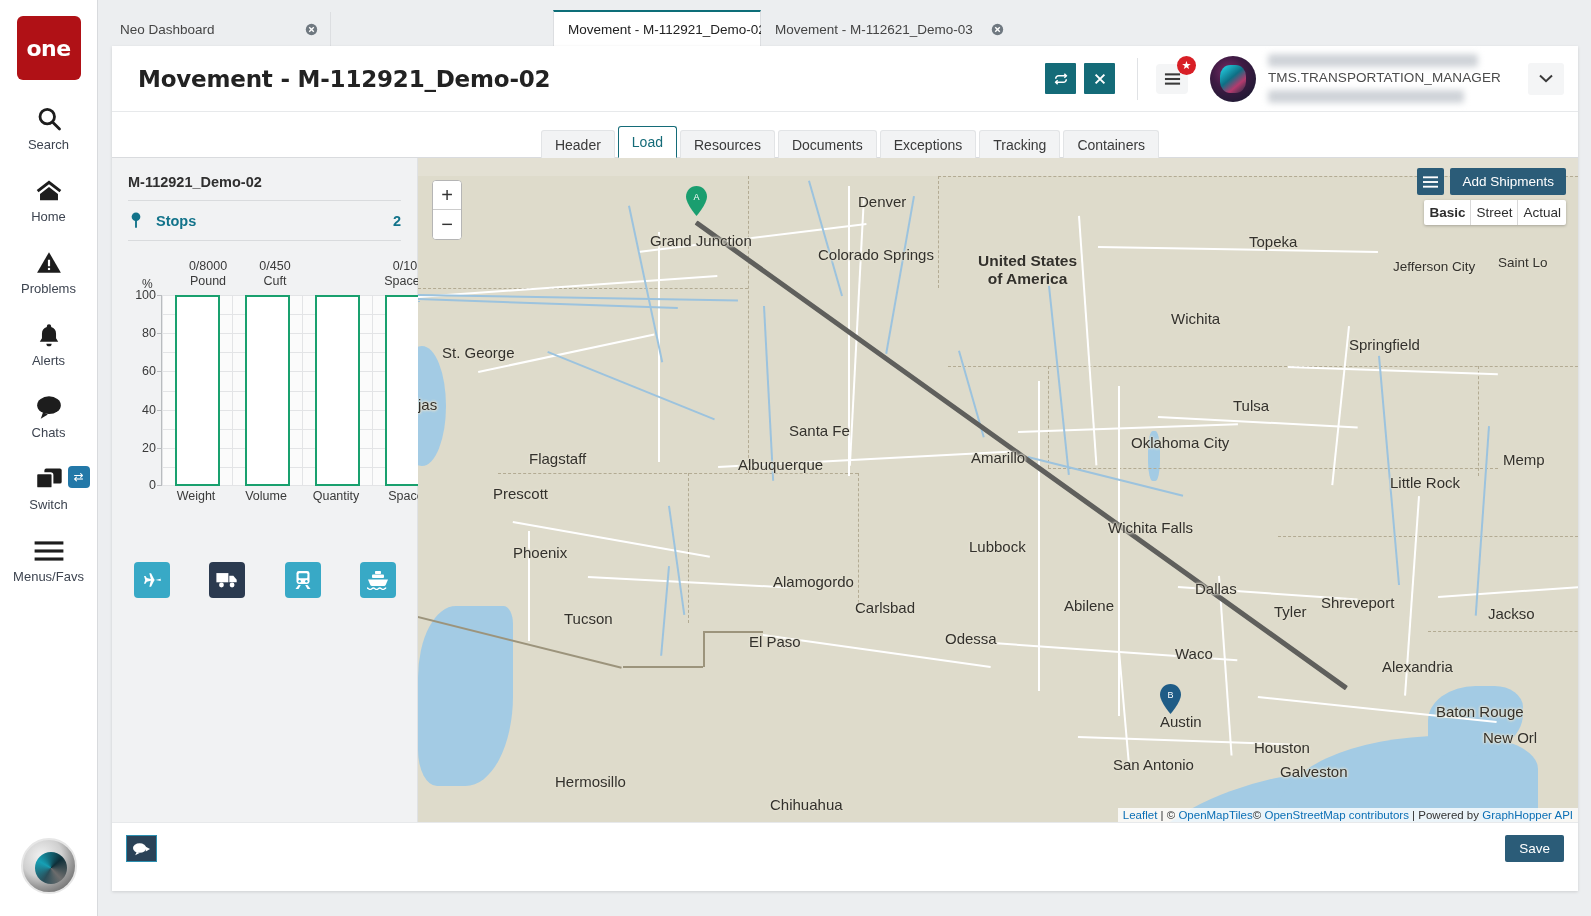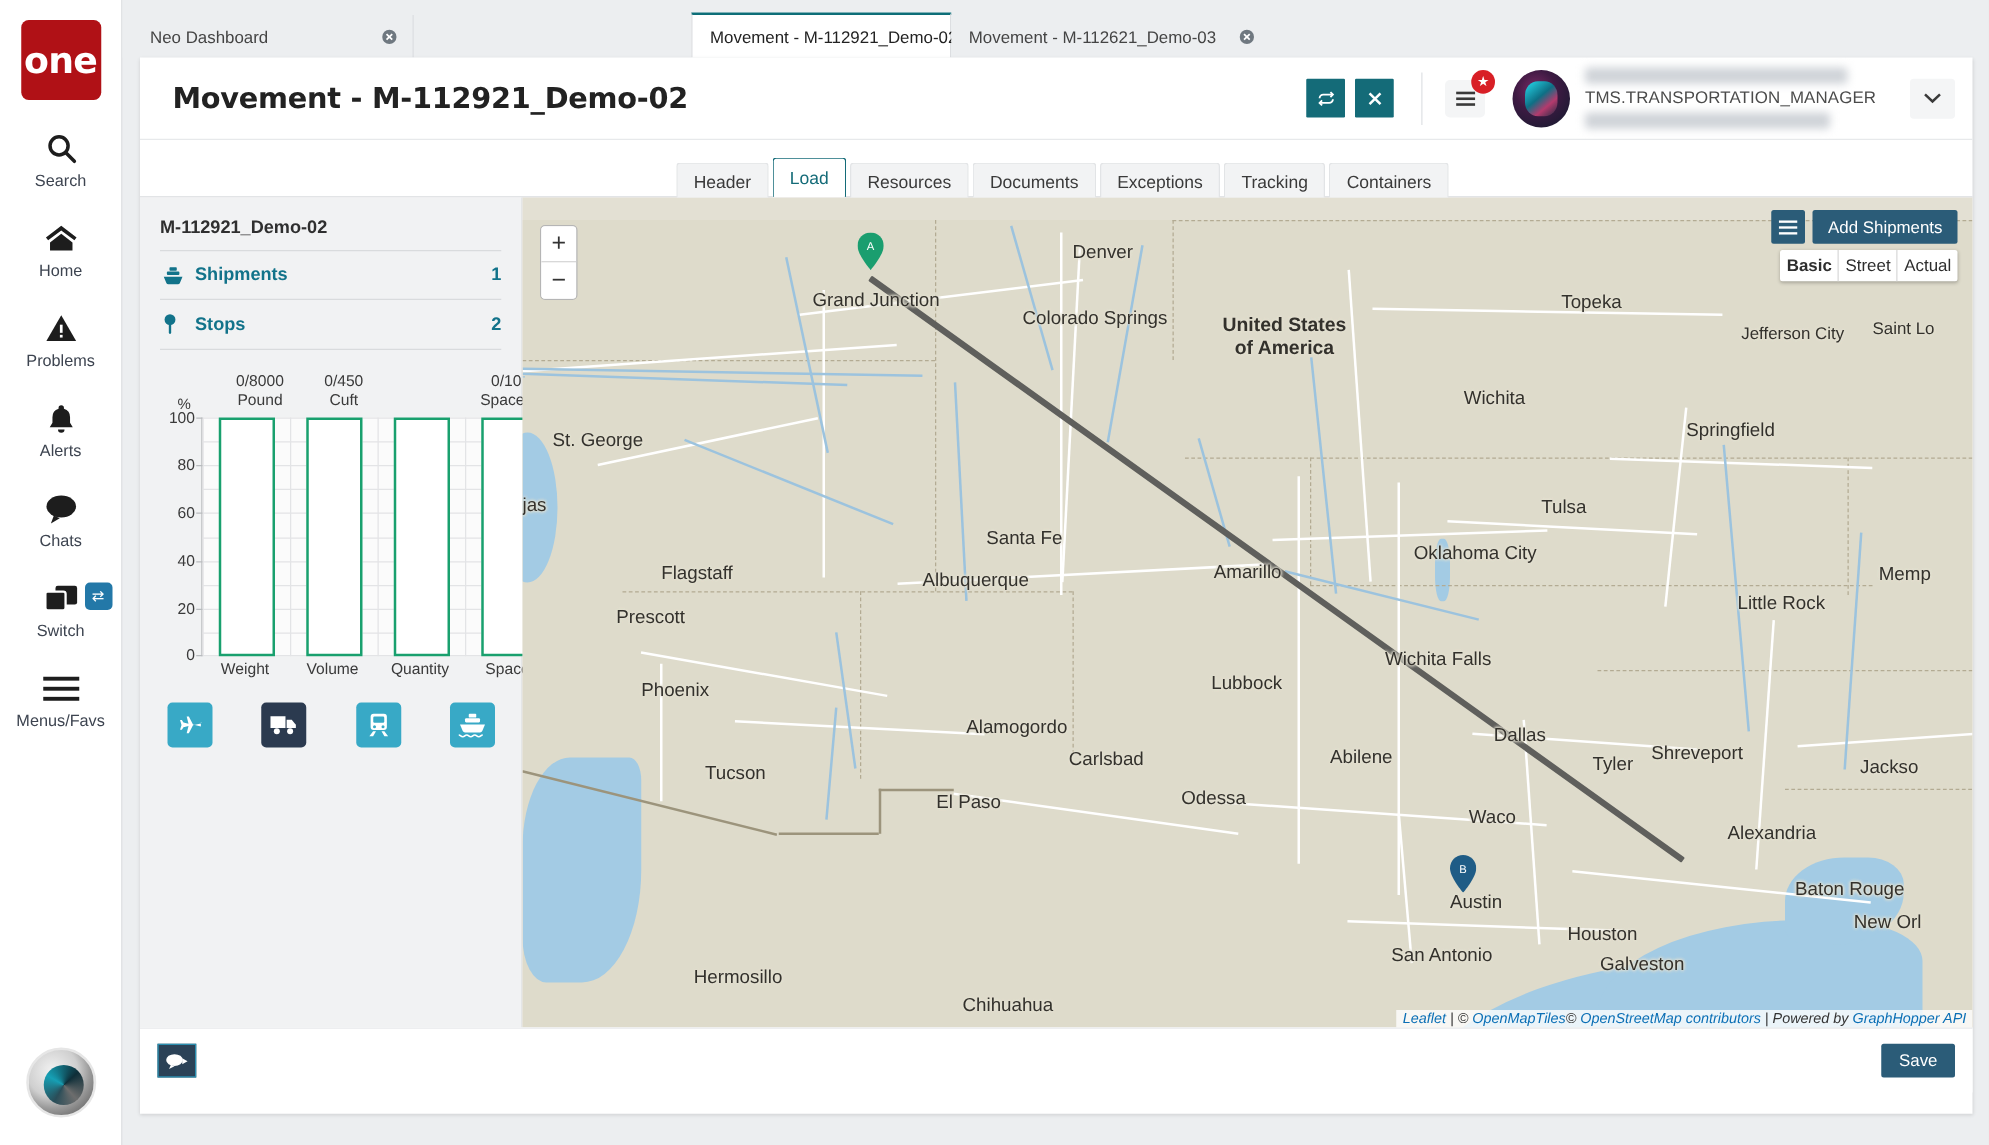--- a/index.html
+++ b/index.html
@@ -14,21 +14,21 @@
 
   
   .rail {
     position: absolute; left: 0; top: 0; width: 98px; height: 916px;
     background: #ffffff; border-right: 1px solid #d8dadd;
     display: flex; flex-direction: column; align-items: center;
   }
   .logo {
     margin-top: 16px; width: 64px; height: 64px; border-radius: 6px;
     background: #b01116; color: #fff; display: flex; align-items: center; justify-content: center;
-    font-size: 29px; font-weight: 700; letter-spacing: -.5px; font-family: "DejaVu Sans", sans-serif;
+    font-size: 22px; font-weight: 700; letter-spacing: -.5px; font-family: "DejaVu Sans", sans-serif;
   }
   .rail-item {
     margin-top: 24px; width: 98px; display: flex; flex-direction: column;
     align-items: center; gap: 3px; cursor: pointer; position: relative;
   }
   .rail-item .ri-icon { height: 30px; display:flex; align-items:center; justify-content:center; color:#1d1d1d; }
   .rail-item .ri-label { font-size: 13px; color: #3d4450; }
   .switch-badge {
     position: absolute; right: 8px; top: 2px; width: 22px; height: 22px; border-radius: 4px;
     background: #2378a8; color: #fff; font-size: 12px; display: flex; align-items: center; justify-content: center;
@@ -225,21 +225,21 @@
     position: absolute; right: 12px; top: 42px; z-index: 30; display: flex;
     background: #fff; border-radius: 2px; box-shadow: 0 1px 3px rgba(0,0,0,.25);
   }
   .basemaps span {
     padding: 5px 5px; font-size: 13.5px; color: #2e2e2e; cursor: pointer; border-right: 1px solid #d9d9d9;
   }
   .basemaps span:last-child { border-right: none; }
   .basemaps span.on { font-weight: 700; }
   .attrib {
     position: absolute; right: 0; bottom: 0; z-index: 30; background: rgba(255,255,255,.78);
-    font-size: 11.5px; color: #333; padding: 1px 5px; white-space: nowrap; font-style: italic;
+    font-size: 11.5px; color: #333; padding: 1px 5px; white-space: nowrap;
   }
   .attrib a { color: #0b6fb5; text-decoration: none; }
 
   
   .footer {
     position: relative; height: 52px; border-top: 1px solid #e7e9eb; background: #fff;
     display: flex; align-items: center; padding: 0 14px;
   }
   .chat-btn {
     width: 31px; height: 27px; background: #2b4257; color: #fff; border: 1px solid #2b8fb0;
@@ -413,31 +413,20 @@
       <div class="tab">Exceptions</div>
       <div class="tab">Tracking</div>
       <div class="tab">Containers</div>
     </div>
 
     <div class="content">
 
       <div class="sidepanel">
         <div class="sp-title">M-112921_Demo-02</div>
 
-        <div class="sp-row">
-          <span class="sp-ico">
-            <svg width="17" height="15" viewBox="0 0 20 18" fill="#12738a">
-              <rect x="6.5" y="1" width="7" height="3.2" rx="0.7"></rect>
-              <rect x="4" y="5" width="12" height="3.4" rx="0.9"></rect>
-              <path d="M1 10h18l-2.6 6.2a2 2 0 0 1-1.8 1.1H5.4a2 2 0 0 1-1.8-1.1Z"></path>
-            </svg>
-          </span>
-          <span>Shipments</span>
-          <span class="sp-count">1</span>
-        </div>
 
         <div class="sp-row">
           <span class="sp-ico">
             <svg width="12" height="17" viewBox="0 0 12 18" fill="#12738a">
               <circle cx="6" cy="5" r="4.6"></circle>
                 <rect x="5" y="7" width="2" height="10" rx="1"></rect>
             </svg>
           </span>
           <span>Stops</span>
           <span class="sp-count">2</span>

